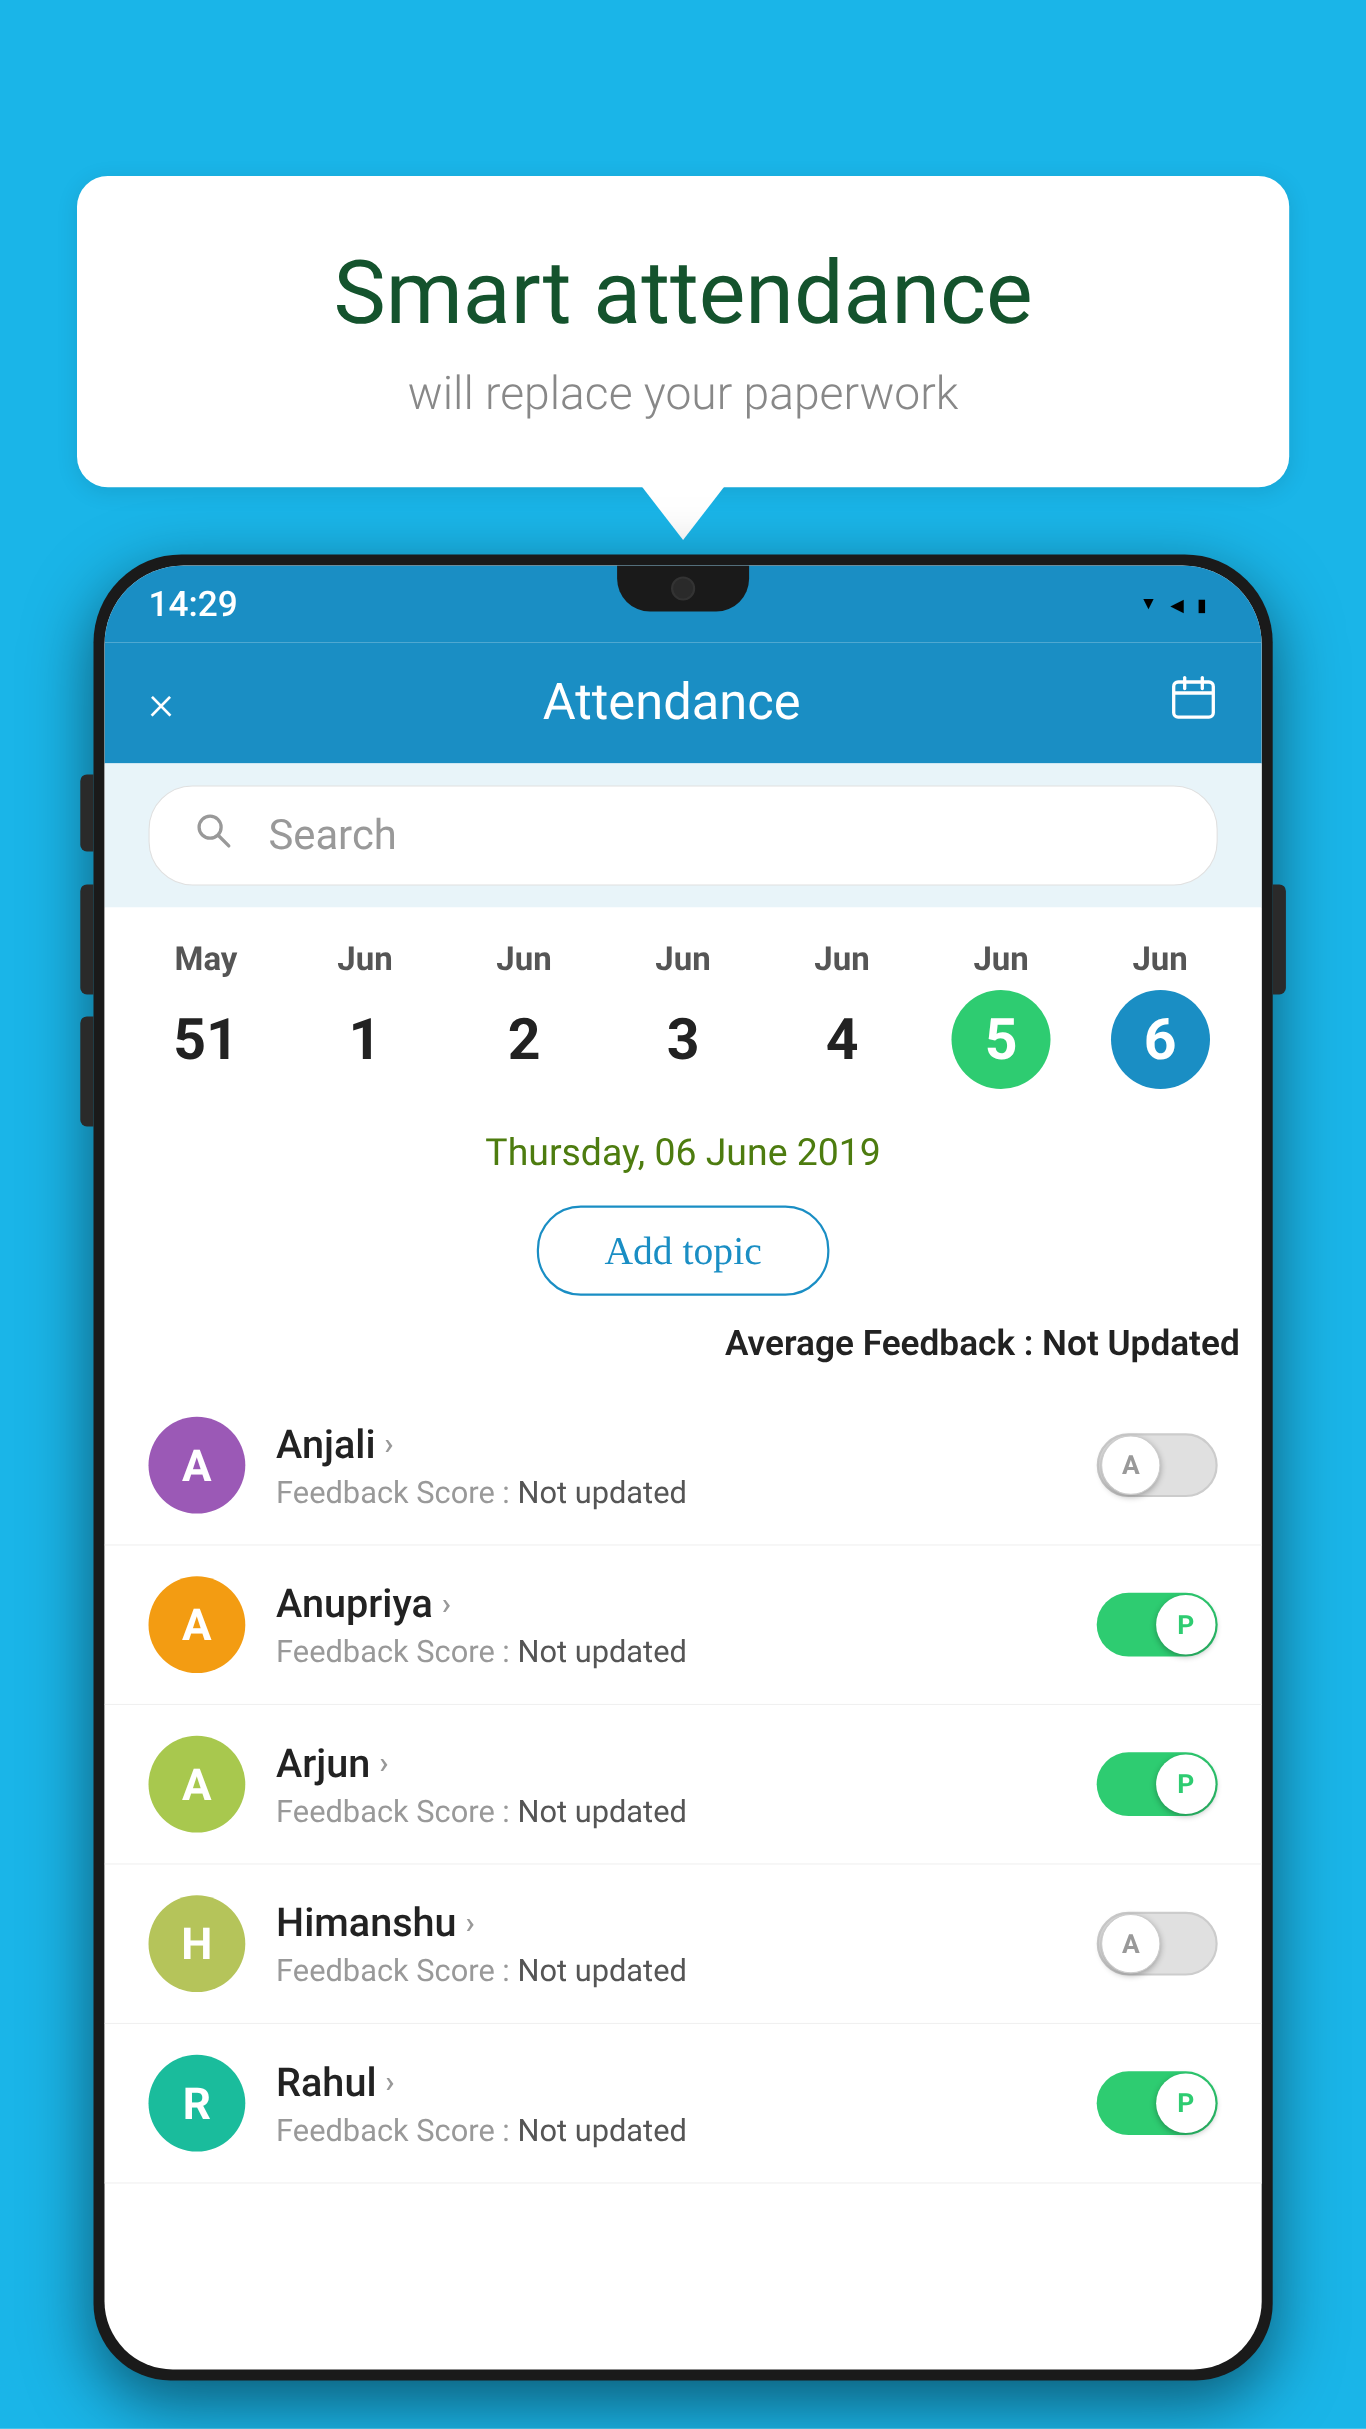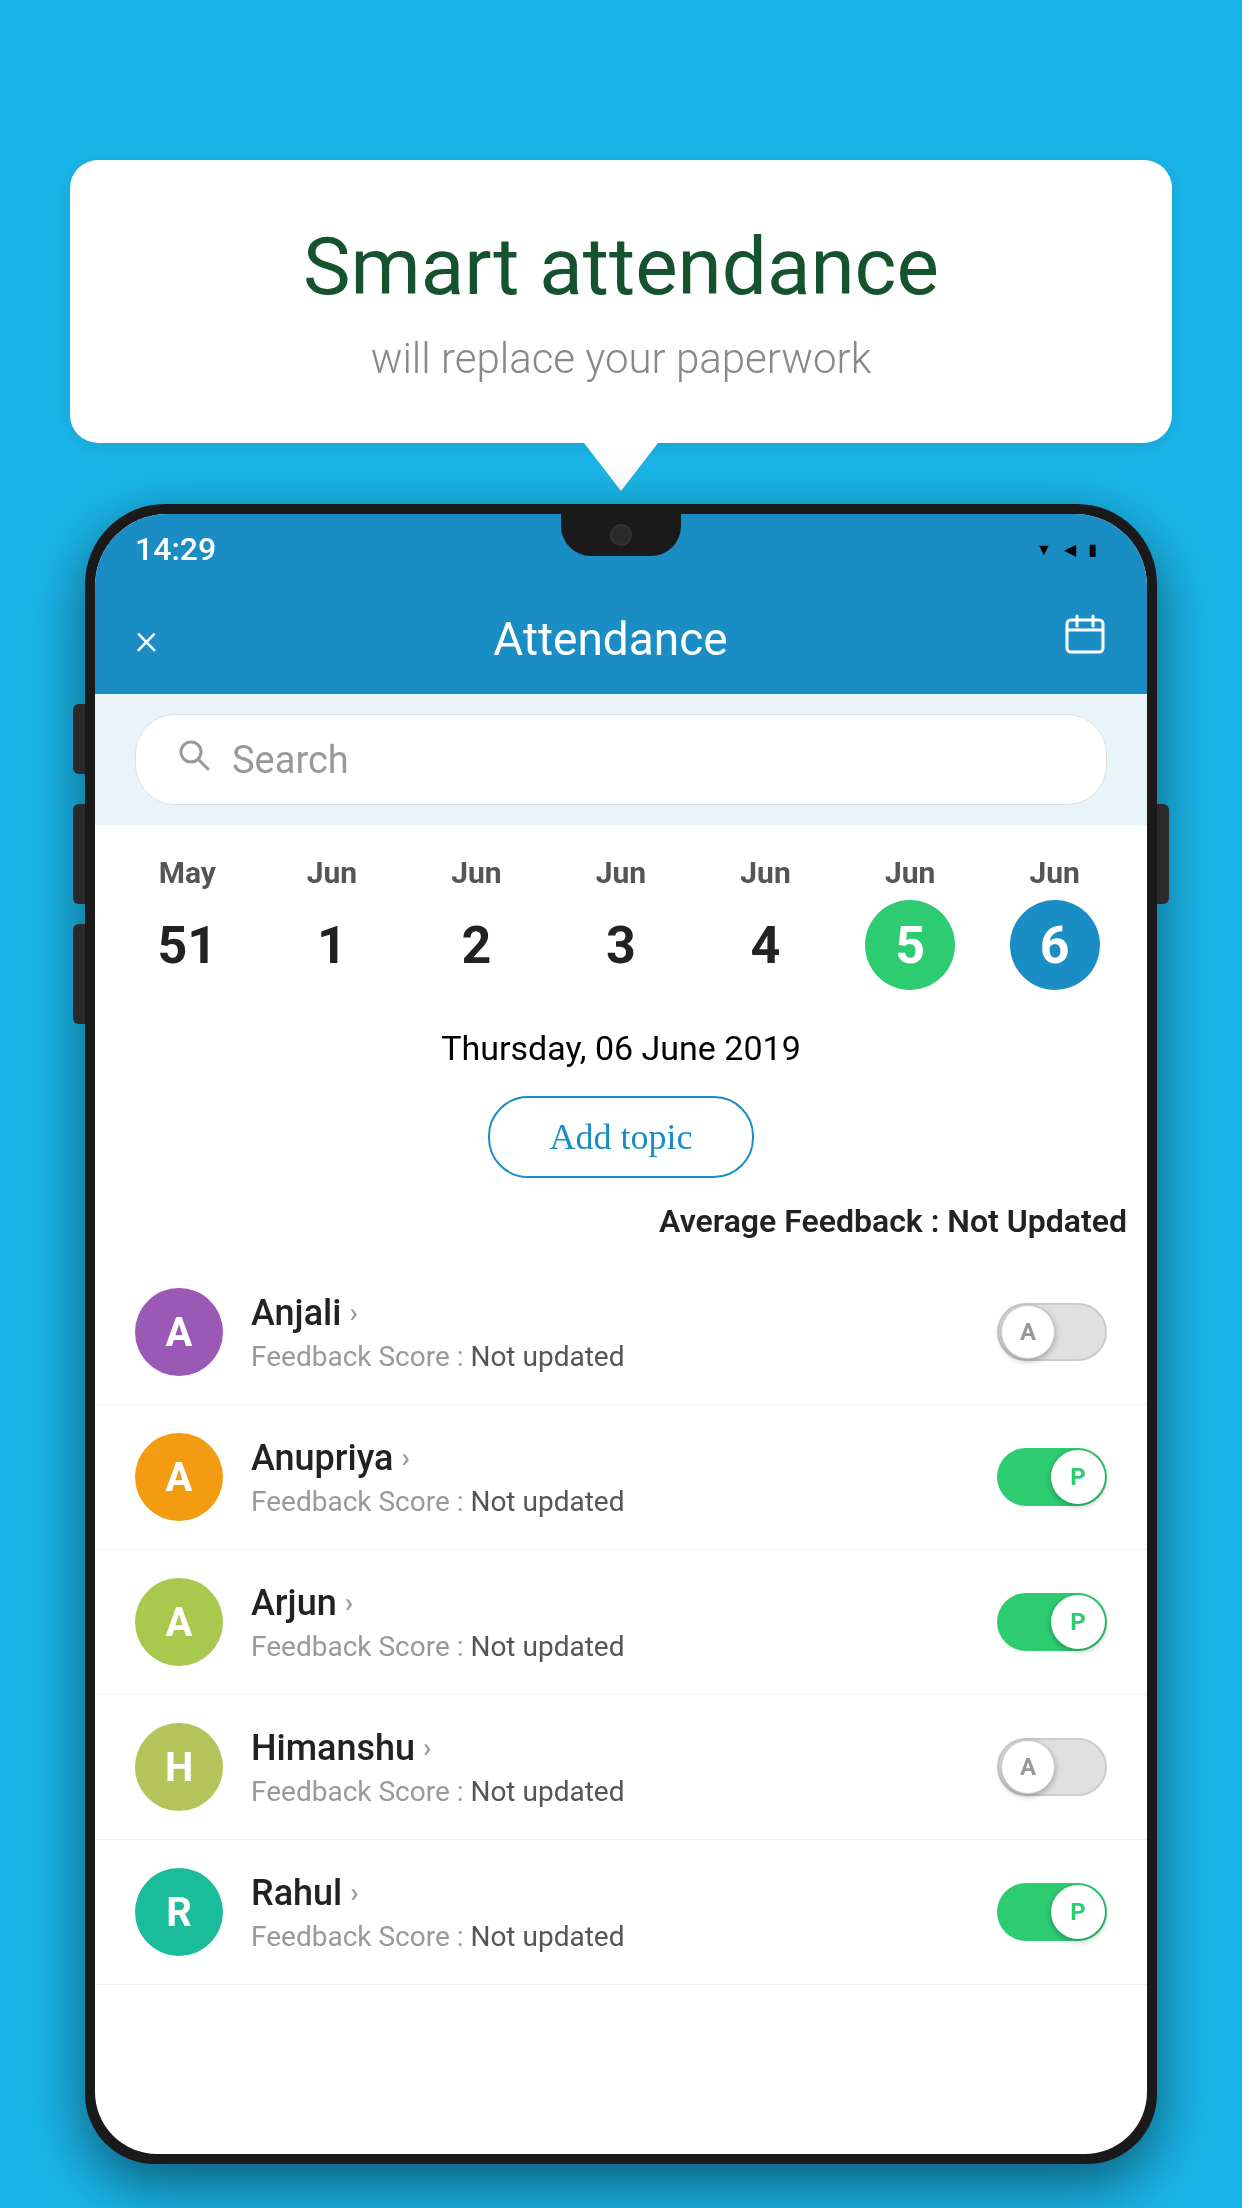--- a/index.html
+++ b/index.html
@@ -150,21 +150,21 @@
     .search-container {
       padding: 20px 40px;
       background: #e8f4f9;
     }
     .search-bar {
       background: white;
       border-radius: 40px;
       padding: 22px 40px;
       display: flex;
       align-items: center;
-      gap: 20px;
+      gap: 32px;
       border: 1px solid #e0e0e0;
     }
     .search-icon-svg {
       color: #999;
       font-size: 36px;
     }
     .search-input-text {
       font-size: 38px;
       color: #999;
     }
@@ -206,21 +206,21 @@
     .calendar-date.active-blue {
       background: #1a8ec4;
       color: white;
     }
 
     
     .selected-date {
       text-align: center;
       padding: 18px 20px 14px;
       font-size: 34px;
-      color: #000000;
+      color: #4d7c0f;
       background: white;
     }
 
     
     .add-topic-container {
       display: flex;
       justify-content: center;
       padding: 14px 20px;
       background: white;
     }

